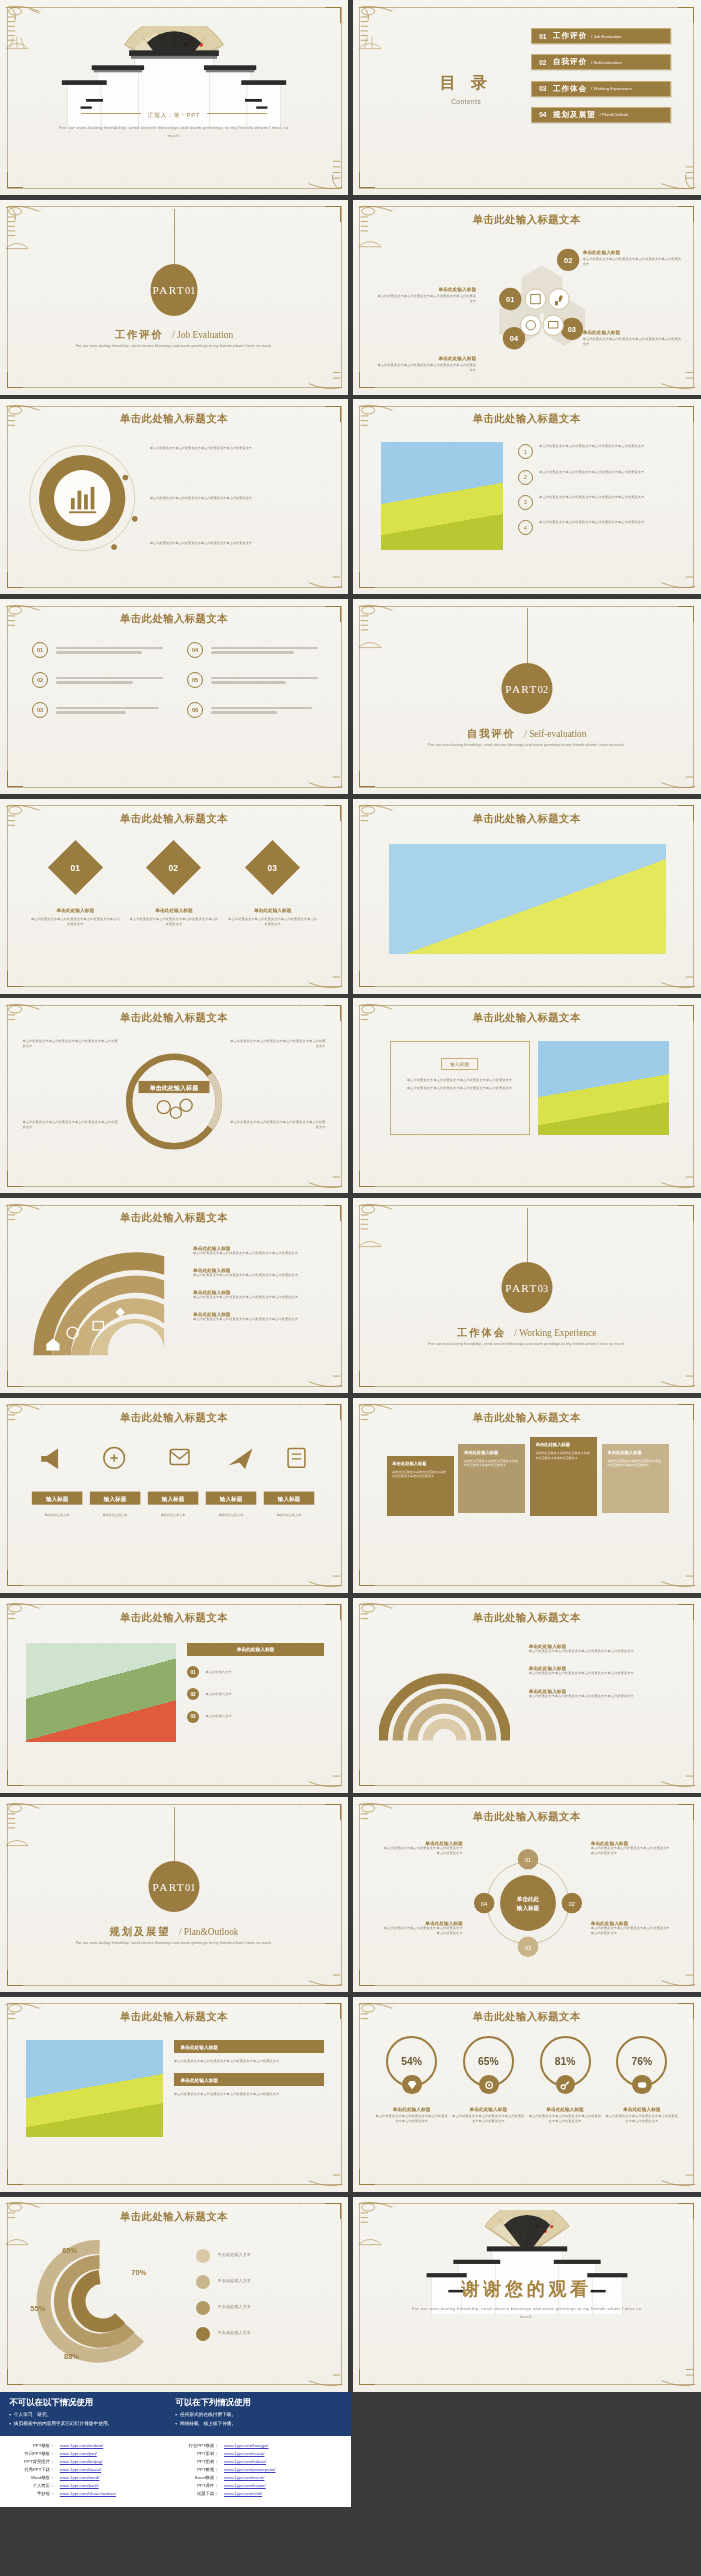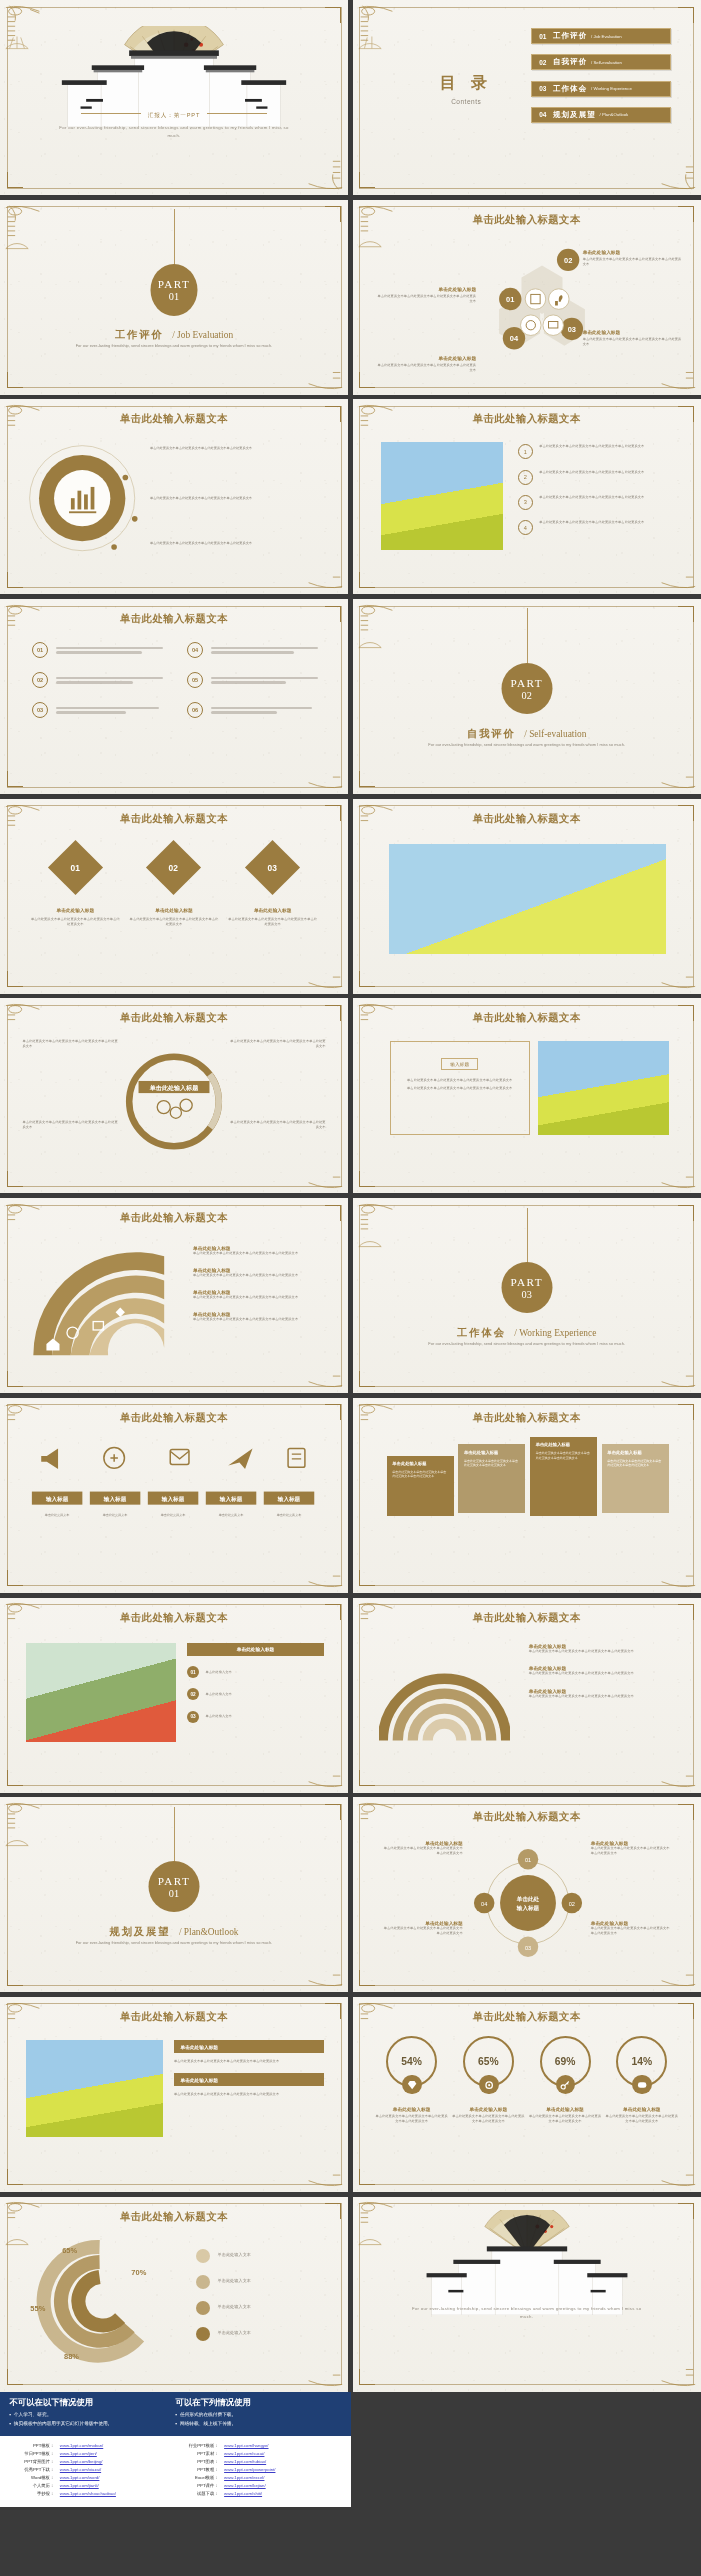--- a/index.html
+++ b/index.html
@@ -82,21 +82,21 @@
   }
   .toc-item .num{ font-size:6.5px; font-weight:bold; margin-right:6.5px; }
   .toc-item .cn{ font-size:7.5px; font-weight:bold; letter-spacing:1.1px; }
   .toc-item .en{ font-size:4.3px; margin-left:3.7px; opacity:.92; }
 
   
   .part-stem{ position:absolute; left:50%; top:9.4px; width:0.9px; height:58px; background:#b69a63; }
   .part-badge{
     position:absolute; left:50%; top:64px; transform:translateX(-50%);
     width:47px; height:52px; border-radius:50%; background:#9b7c40; color:#fff;
-    display:flex; flex-direction:column; align-items:center; justify-content:center;
+    display:flex; flex-direction:row; align-items:center; justify-content:center;
     font-family:"Liberation Serif", serif;
   }
   .part-badge.round{ width:51px; height:51px; }
   .part-badge .p{ font-size:11.2px; letter-spacing:1.4px; }
   .part-badge .n{ font-size:10.3px; margin-top:0.9px; }
   .part-title{
     position:absolute; left:0; right:0; top:125px; text-align:center;
     font-family:"Liberation Serif",serif; color:#9b7c40;
   }
   .part-title .cn{ font-size:10.3px; font-weight:bold; letter-spacing:1.9px; }
@@ -1032,34 +1032,34 @@
           <svg width="10.3" height="10.3" viewBox="0 0 11 11" data-name="gear-icon">
                 <circle cx="5.5" cy="5.5" r="3.4" fill="none" stroke="#fff" stroke-width="1.4"></circle>
                 <circle cx="5.5" cy="5.5" r="1.1" fill="#fff"></circle>
               </svg>
         </div>
         <div class="mini-h" style="margin-top:18.7px" data-name="percent-sub-title">单击此处输入标题</div>
         <div class="micro" style="margin-top:2.8px" data-name="percent-body">单击此处更换文本单击此处更换文本单击此处更换文本单击此处更换文本</div>
       </div>
       <div style="width:73px;text-align:center;position:relative" data-name="percent-ring-item">
         <div class="ring" style="width:51px;height:51px;margin:0 auto;display:flex;align-items:center;justify-content:center;border-width:2.3px" data-name="percent-ring">
-          <span style="font-size:10.3px;color:#6b5a36;font-weight:bold" data-name="percent-value">69%</span>
+          <span style="font-size:10.3px;color:#6b5a36;font-weight:bold" data-name="percent-value">81%</span>
         </div>
         <div class="circ gold" style="width:19.6px;height:19.6px;position:absolute;left:50%;margin-left:-9.4px;top:39px" data-name="percent-badge-icon">
           <svg width="10.3" height="10.3" viewBox="0 0 11 11" data-name="key-icon">
                 <circle cx="3.4" cy="7.4" r="2.2" fill="none" stroke="#fff" stroke-width="1.2"></circle>
                 <path d="M5 6 L9.4 1.6 M7.6 3.4 l1.2 1.2" stroke="#fff" stroke-width="1.2" fill="none"></path>
               </svg>
         </div>
         <div class="mini-h" style="margin-top:18.7px" data-name="percent-sub-title">单击此处输入标题</div>
         <div class="micro" style="margin-top:2.8px" data-name="percent-body">单击此处更换文本单击此处更换文本单击此处更换文本单击此处更换文本</div>
       </div>
       <div style="width:73px;text-align:center;position:relative" data-name="percent-ring-item">
         <div class="ring" style="width:51px;height:51px;margin:0 auto;display:flex;align-items:center;justify-content:center;border-width:2.3px" data-name="percent-ring">
-          <span style="font-size:10.3px;color:#6b5a36;font-weight:bold" data-name="percent-value">14%</span>
+          <span style="font-size:10.3px;color:#6b5a36;font-weight:bold" data-name="percent-value">76%</span>
         </div>
         <div class="circ gold" style="width:19.6px;height:19.6px;position:absolute;left:50%;margin-left:-9.4px;top:39px" data-name="percent-badge-icon">
           <svg width="10.3" height="10.3" viewBox="0 0 11 11" data-name="chat-bubble-icon">
                 <rect x="1" y="2.4" width="9" height="6" rx="2.6" fill="#fff"></rect>
               </svg>
         </div>
         <div class="mini-h" style="margin-top:18.7px" data-name="percent-sub-title">单击此处输入标题</div>
         <div class="micro" style="margin-top:2.8px" data-name="percent-body">单击此处更换文本单击此处更换文本单击此处更换文本单击此处更换文本</div>
       </div>
     </div>
@@ -1166,20 +1166,21 @@
             <rect x="42" y="26" width="56" height="5"></rect>
         <rect x="162" y="26" width="56" height="5"></rect>
             <rect x="10" y="42" width="48" height="5"></rect>
             <rect x="202" y="42" width="48" height="5"></rect>
       </g>
       <g fill="#262626">
             <rect x="36" y="62" width="18" height="3"></rect>
             <rect x="206" y="62" width="18" height="3"></rect>
           </g>
     </svg>
+    <div class="ty-title" data-name="thank-you-title">谢谢您的观看</div>
     <div class="cover-en" style="top:108px" data-name="thank-you-english">For our ever-lasting  friendship, send sincere blessings and warm greetings to my friends whom I miss so much.</div>
   </div>
 
  </div>
 
  <div class="brandwrap" data-name="brand-footer">
    <div class="usebar" data-name="usage-terms-bar">
      <div class="usecol" data-name="allowed-usage-column">
        <h4 data-name="allowed-usage-title">不可以在以下情况使用</h4>
        <ul data-name="allowed-usage-list">

